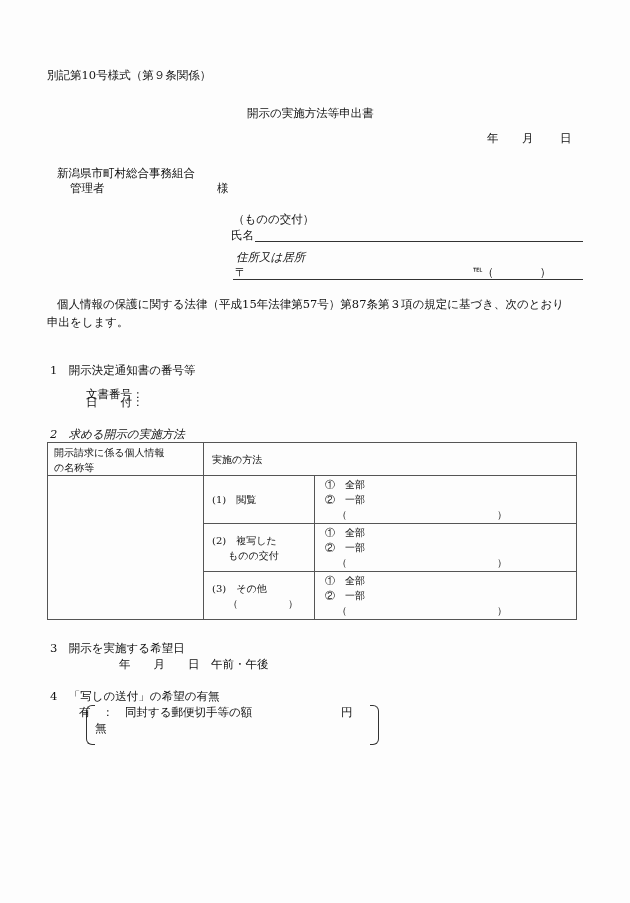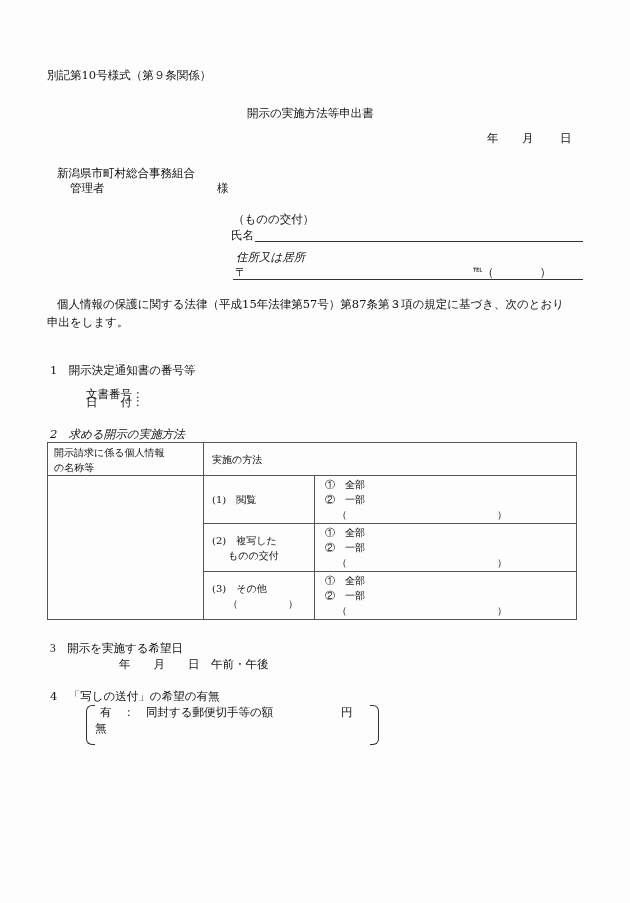--- a/index.html
+++ b/index.html
@@ -82,21 +82,21 @@
         </td>
     <td style="padding:1px 0 0 10px;">
       <div>①　全部</div>
           <div>②　一部</div>
           <div style="padding-left:12px;">（　　　　　　　　　　　　　　　）</div>
     </td>
   </tr>
 </tbody>
   </table>
 
-<div class="abs" style="left:50px;top:641px;font-family:Liberation Serif, serif;">3　開示を実施する希望日</div>
+<div class="abs" style="left:50px;top:641px;">3　開示を実施する希望日</div>
 <div class="abs" style="left:119px;top:657px;">年　　月　　日　午前・午後</div>
 
 <div class="abs" style="left:50px;top:689px;">4　「写しの送付」の希望の有無</div>
 <div class="brace" style="left:86px;top:705px;height:38px;border-right:none;border-radius:6px 0 0 6px;"></div>
 <div class="brace" style="left:370px;top:705px;height:38px;border-left:none;border-radius:0 6px 6px 0;"></div>
-<div class="abs" style="left:100px;top:705px;">有　：　同封する郵便切手等の額</div>
+<div class="abs" style="left:79px;top:705px;">有　：　同封する郵便切手等の額</div>
 <div class="abs" style="left:341px;top:705px;">円</div>
 <div class="abs" style="left:95px;top:721px;">無</div>
 
 </body></html>

